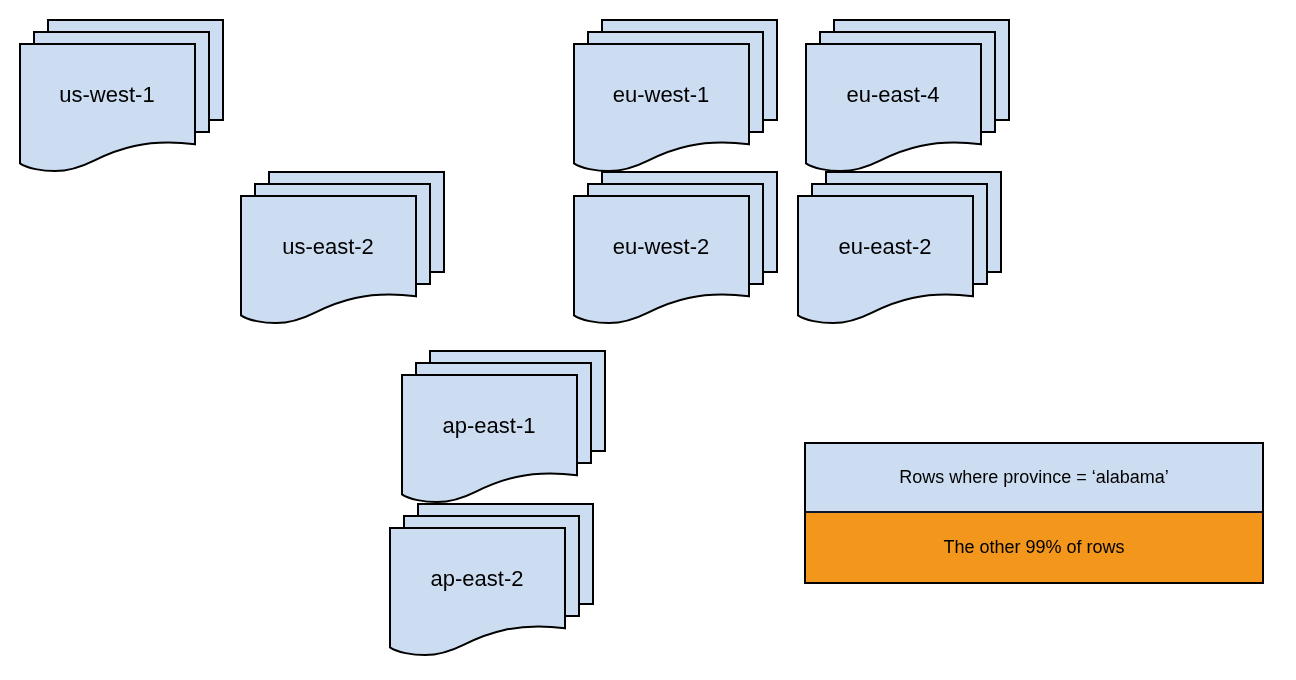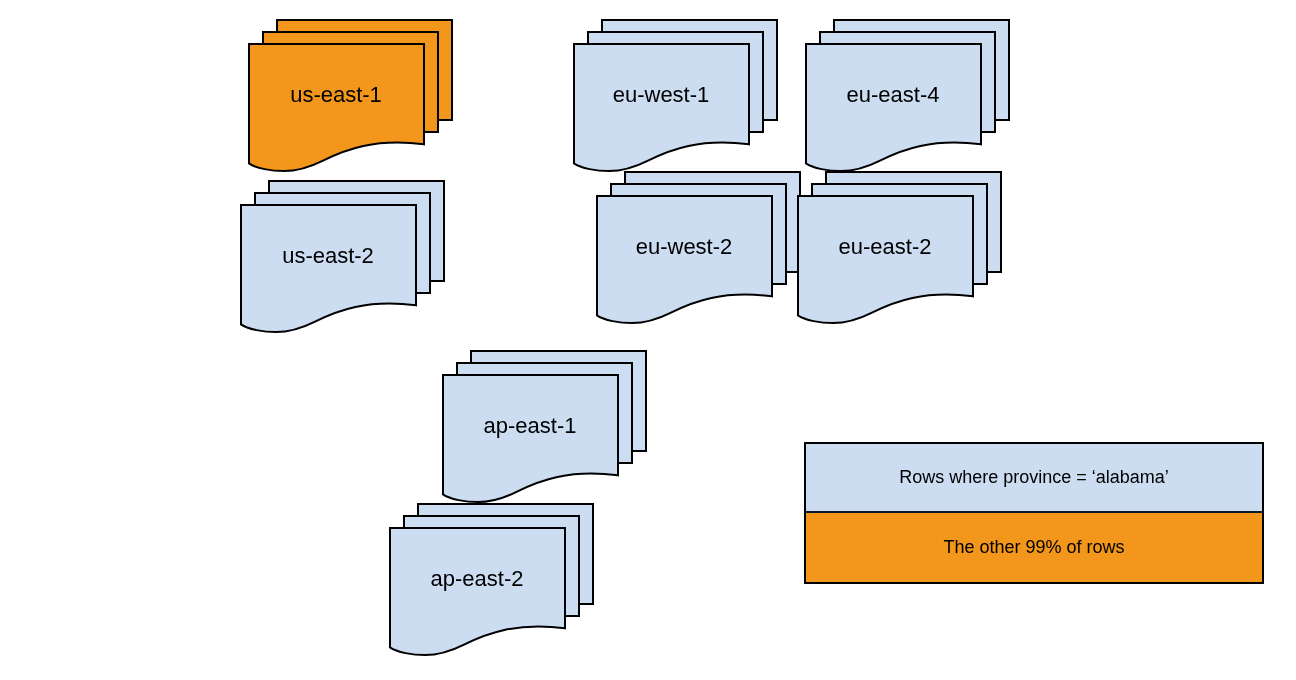--- a/index.html
+++ b/index.html
@@ -42,24 +42,24 @@
     color: #000000;
     white-space: nowrap;
     pointer-events: none;
   }
   
   .pos-us-west-1 { left: 19px;  top: 19px;  }
   .pos-us-east-1 { left: 248px; top: 19px;  }
   .pos-eu-west-1 { left: 573px; top: 19px; padding-left: 12px;  }
   .pos-eu-east-1 { left: 805px; top: 19px;  }
   .pos-us-west-2 { left: 19px;  top: 171px; }
-  .pos-us-east-2 { left: 240px; top: 180px; padding-left: 19px; }
-  .pos-eu-west-2 { left: 573px; top: 171px; margin-left: 23px; }
+  .pos-us-east-2 { left: 240px; top: 171px; padding-left: 19px; }
+  .pos-eu-west-2 { left: 573px; top: 171px; }
   .pos-eu-east-2 { left: 797px; top: 171px; }
-  .pos-ap-east-1 { left: 401px; top: 350px; margin-left: 41px; }
+  .pos-ap-east-1 { left: 401px; top: 350px; }
   .pos-ap-east-2 { left: 389px; top: 503px; }
 
   
   .legend {
     position: absolute;
     left: 804px;
     top: 442px;
     width: 456px;
     border: 2px solid #000000;
   }
@@ -98,27 +98,27 @@
       <path d="M0,24 L175,24 L175,124.3
                C126,118 96.3,129.4 73.5,140.8
                C59.5,147.8 47.3,151 35,151
                C22.8,151 7,148.5 0,143.4 Z"></path>
     </g>
   </defs>
 </svg>
 
 <div id="canvas">
 
-
-  <div class="stack highlight pos-us-east-1">
+  <div class="stack pos-us-west-1">
     <svg class="stack-svg" width="205" height="153" viewBox="-1 -1 205 153">
         <use href="#docstack"></use>
       </svg>
-    <div class="stack-label">us-east-1</div>
+    <div class="stack-label">us-west-1</div>
   </div>
+
 
   <div class="stack pos-eu-west-1">
     <svg class="stack-svg" width="205" height="153" viewBox="-1 -1 205 153">
         <use href="#docstack"></use>
       </svg>
     <div class="stack-label">eu-west-1</div>
   </div>
 
   <div class="stack pos-eu-east-1">
     <svg class="stack-svg" width="205" height="153" viewBox="-1 -1 205 153">

